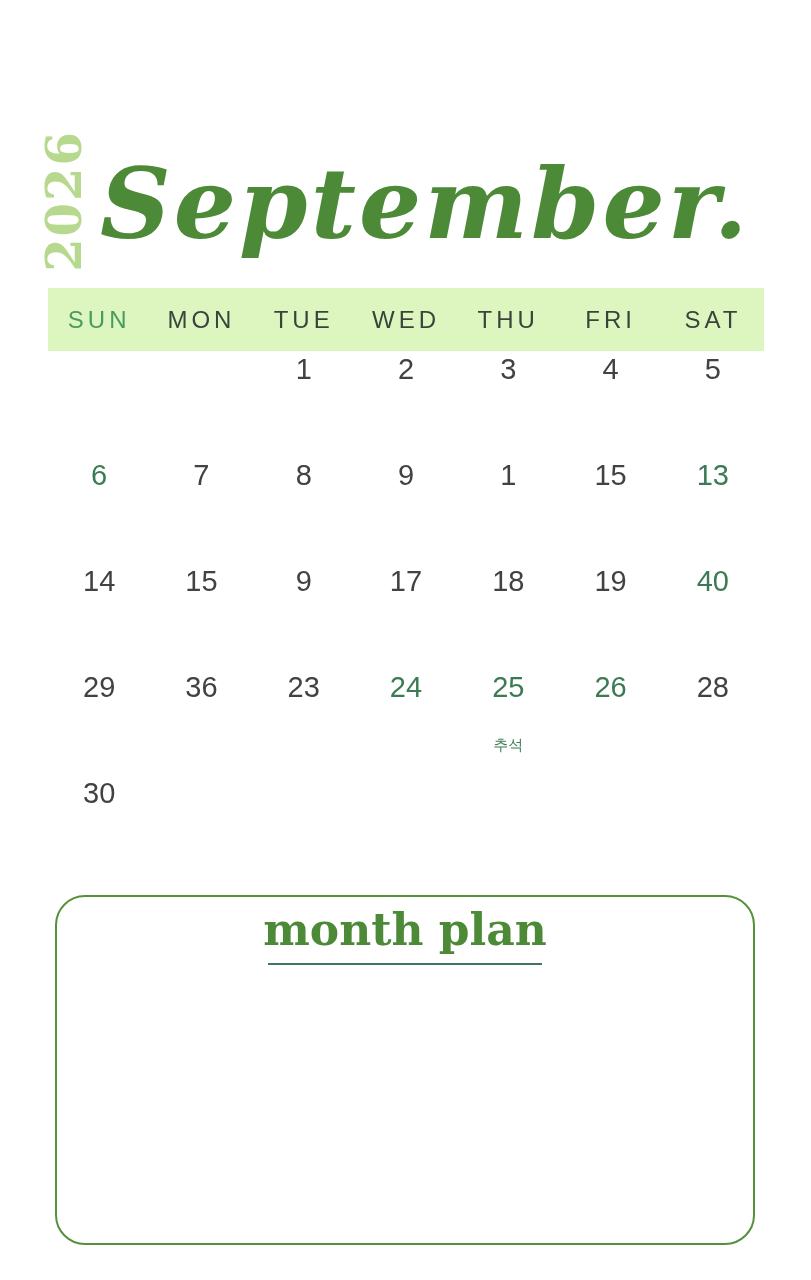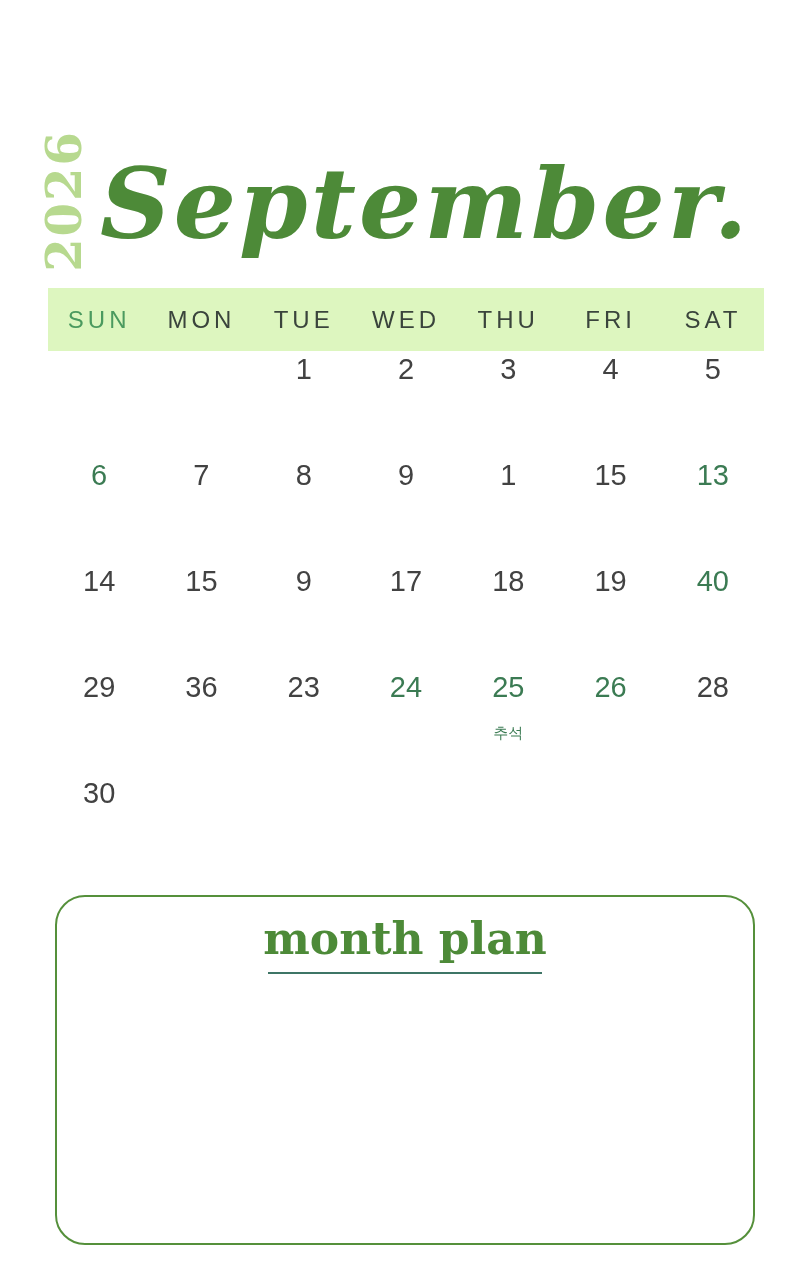--- a/index.html
+++ b/index.html
@@ -40,33 +40,33 @@
     position:absolute;left:48px;top:334px;width:716px;
     display:grid;grid-template-columns:repeat(7,1fr);grid-auto-rows:106px;
   }
   .cell{position:relative;text-align:center;}
   .date{
     margin-top:20px;font-size:29px;line-height:30px;font-weight:400;
     color:var(--date-dark,#424242);
   }
   .cell.green .date{color:var(--date-green,#3b7b53);}
   .note{
-    position:absolute;top:72px;left:0;right:0;
+    position:absolute;top:84px;left:0;right:0;
     font-size:15px;line-height:18px;
     color:var(--date-green,#3b7b53);
   }
 
   
   .plan-box{
     position:absolute;left:55px;top:895px;width:700px;height:350px;
     box-sizing:border-box;border:2px solid var(--box-border,#55903b);
     border-radius:30px;text-align:center;background:transparent;
   }
   .plan-title{
-    margin-top:19px;
+    margin-top:10px;
     font-family:"DejaVu Serif","Liberation Serif",serif;
     font-weight:bold;font-size:44px;line-height:46px;
     color:var(--title-green,#4d8a38);
   }
   .plan-underline{
     width:274px;height:2px;margin:10px auto 0 auto;
     background:var(--underline,#3e7566);
   }
 </style>
 </head>

